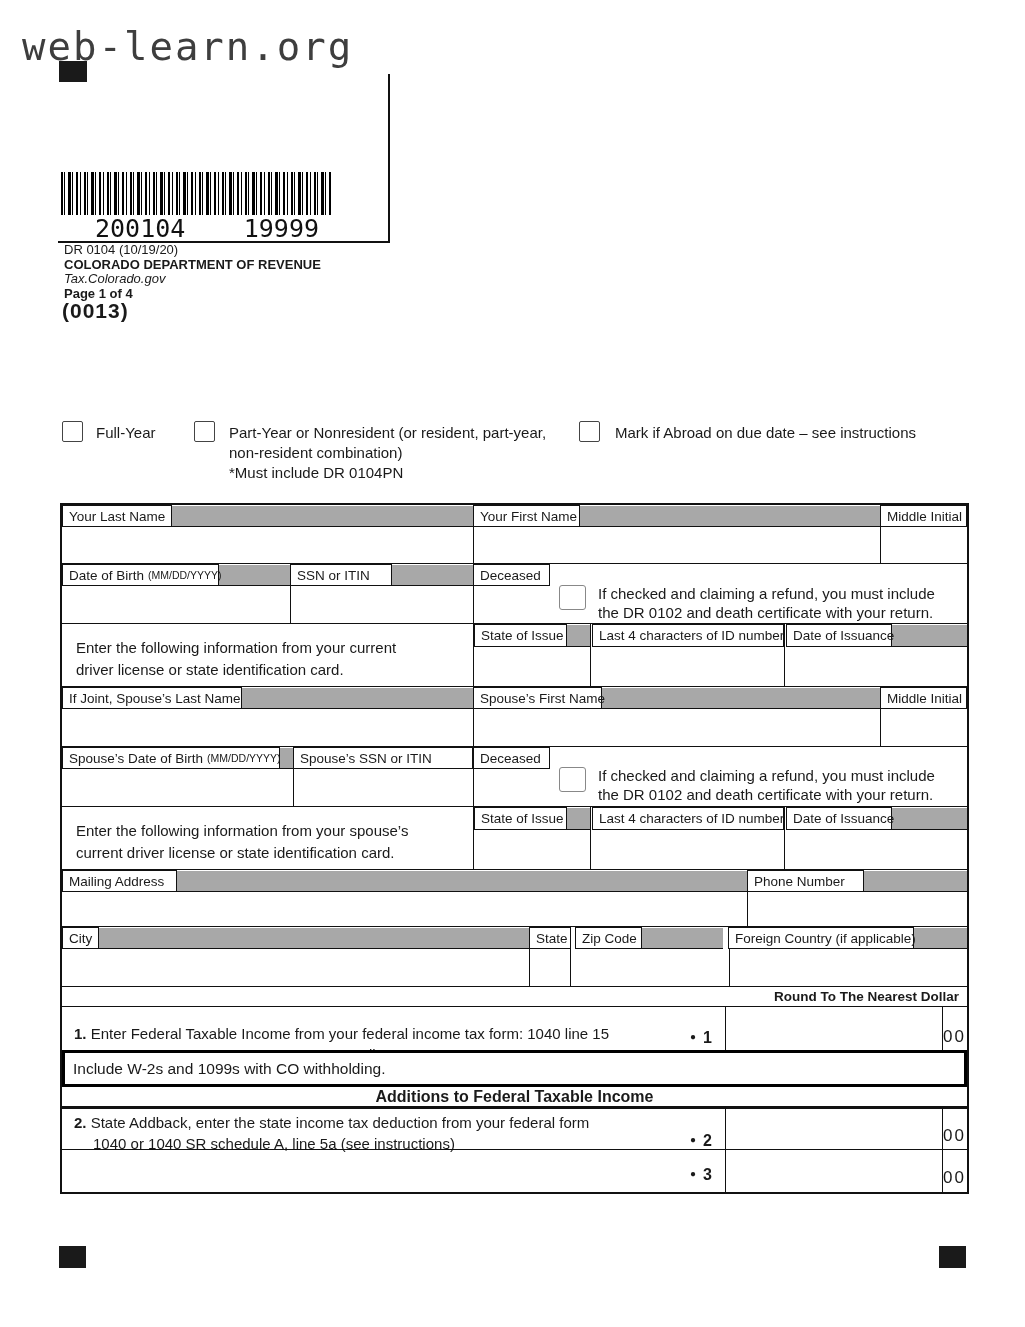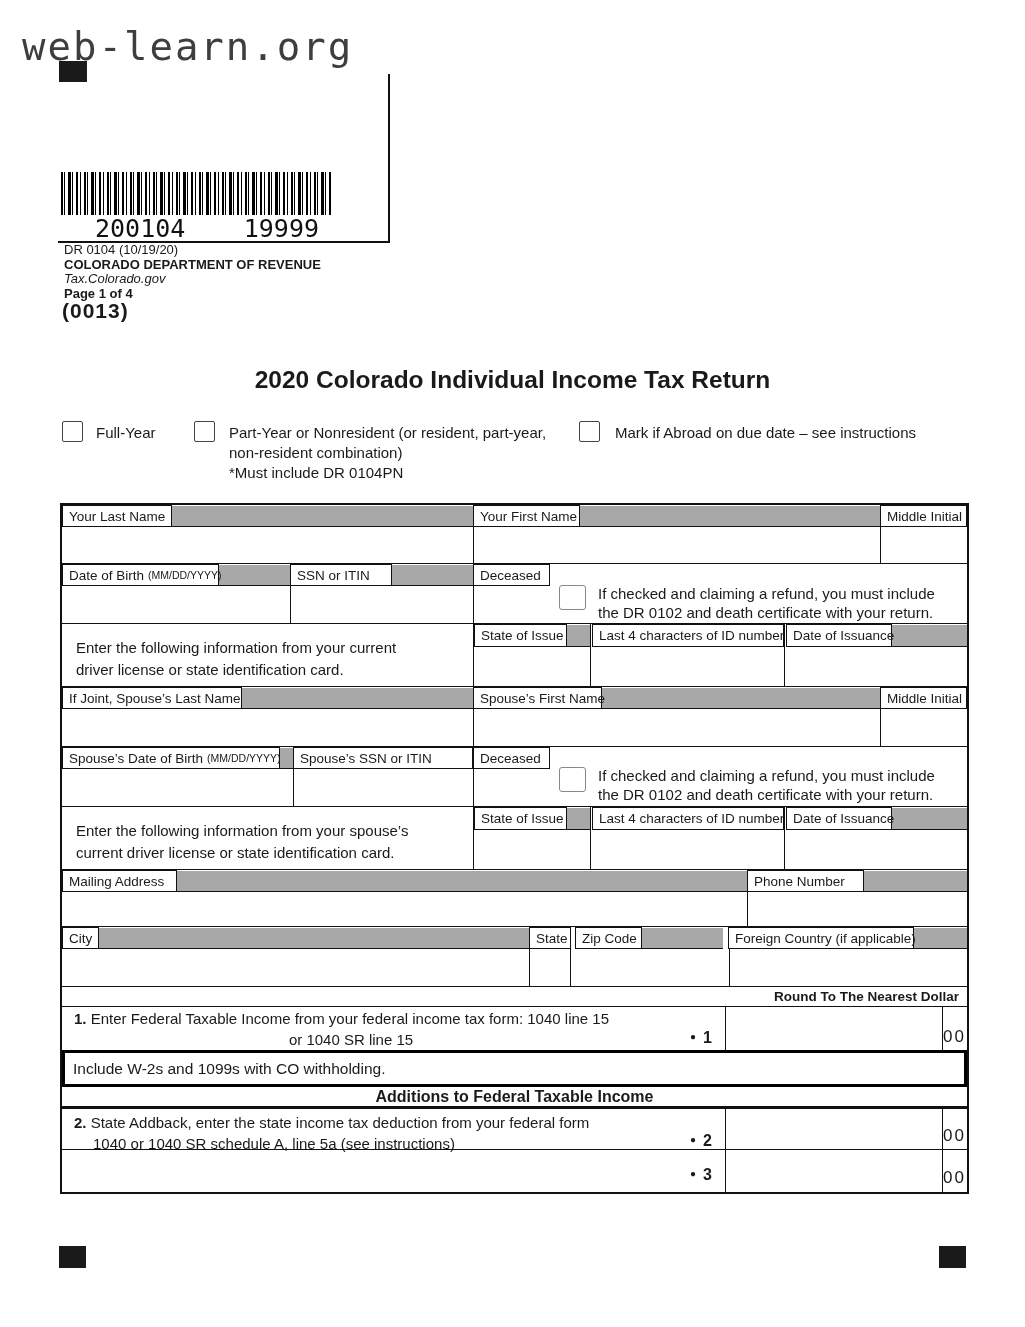--- a/index.html
+++ b/index.html
@@ -66,21 +66,20 @@
     <span>19999</span>
   </div>
   <div class="agency">
     <div>DR 0104 (10/19/20)</div>
     <div class="b">COLORADO DEPARTMENT OF REVENUE</div>
     <div class="i">Tax.Colorado.gov</div>
     <div class="b">Page 1 of 4</div>
   </div>
   <div class="formid">(0013)</div>
 
-  <div class="title">2020 Colorado Individual Income Tax Return</div>
 
   <div class="cb" style="left:62px;top:421px;"></div>
   <div class="cbl" style="left:96px;top:423px;">Full-Year</div>
   <div class="cb" style="left:194px;top:421px;"></div>
   <div class="cbl" style="left:229px;top:423px;">
     <span style="display:block">Part-Year or Nonresident (or resident, part-year,</span>
     <span style="display:block">non-resident combination)</span>
     <span style="display:block">*Must include DR 0104PN</span>
   </div>
   <div class="cb" style="left:579px;top:421px;"></div>
@@ -187,21 +186,21 @@
     <div class="lbl" style="left:666px;top:422px;width:186px;">Foreign Country (if applicable)</div>
     <div class="field" style="left:1px;top:445px;width:465px;height:36px;"></div>
     <div class="field" style="left:468px;top:445px;width:39px;height:36px;"></div>
     <div class="field" style="left:509px;top:445px;width:157px;height:36px;"></div>
     <div class="field" style="left:668px;top:445px;width:236px;height:36px;"></div>
     <div class="hl" style="top:481px;"></div>
 
     <div class="roundnote">Round To The Nearest Dollar</div>
     <div class="hl" style="top:501px;"></div>
 
-    <div class="ltext" style="left:12px;top:503px;text-align:center;">
+    <div class="ltext" style="left:12px;top:518px;text-align:center;">
       <span><b>1.</b> <span>Enter Federal Taxable Income from your federal income tax form: 1040 line 15</span></span>
       <span class="l2">or 1040 SR line 15</span>
     </div>
     <div class="bullet" style="left:588px;top:524px;width:62px;"><span class="dot">●</span><span>1</span></div>
     <div class="field" style="left:664px;top:502px;width:215px;height:43px;"></div>
     <div class="cents" style="left:881px;top:502px;width:24px;height:43px;">00</div>
 
     <div class="thickbox">
         <span>Include W-2s and 1099s with CO withholding.</span>
       </div>

